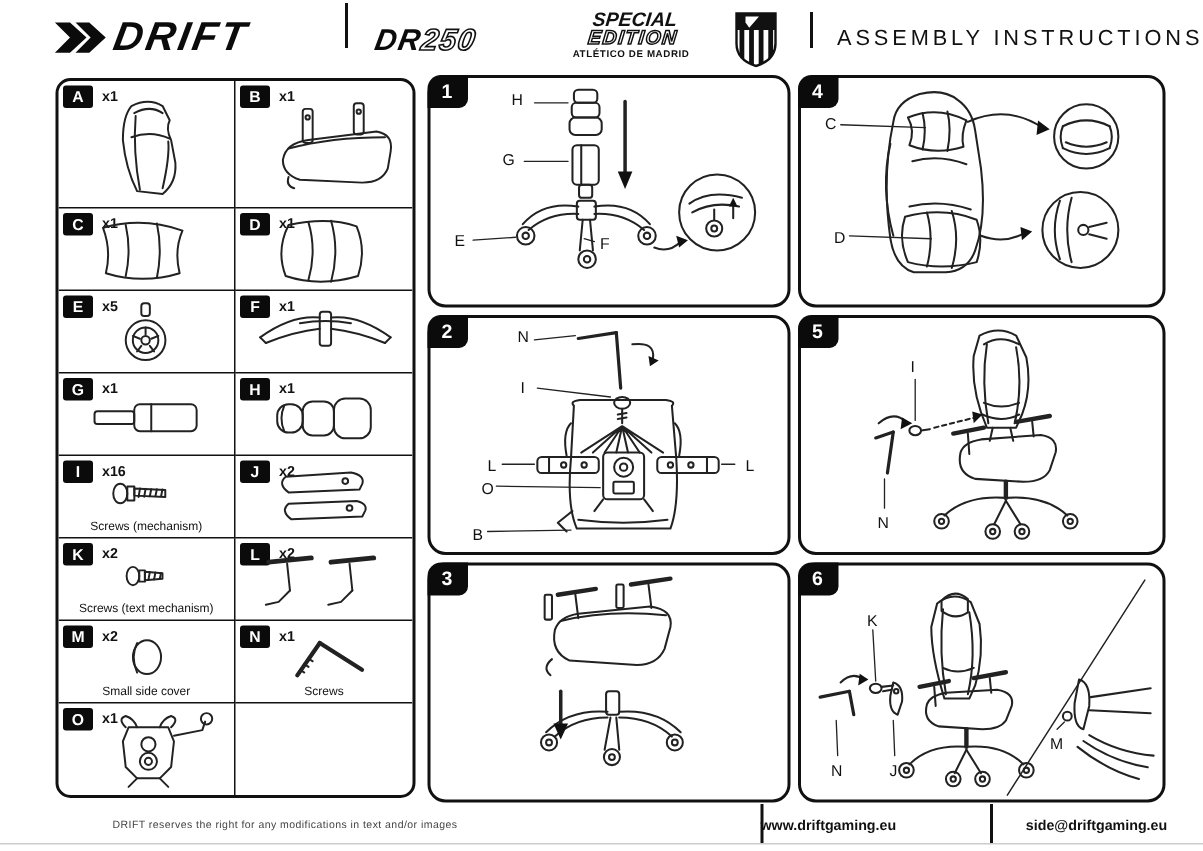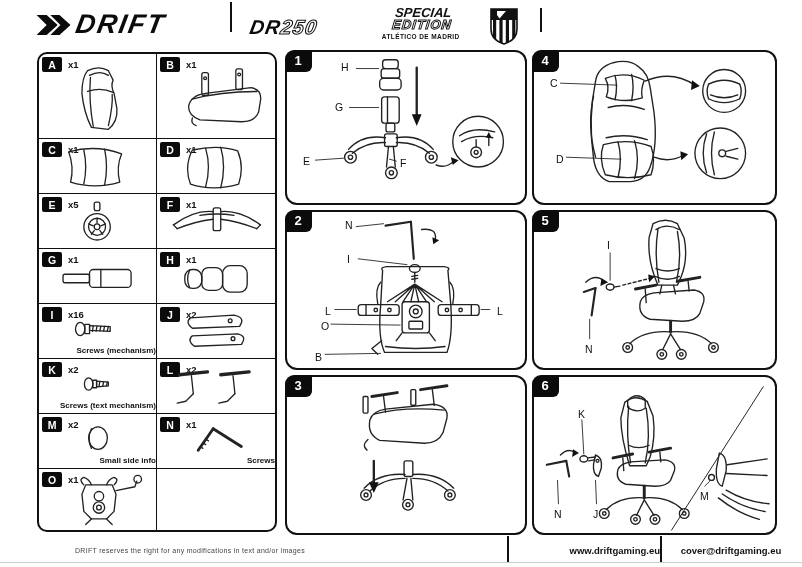--- a/index.html
+++ b/index.html
@@ -23,34 +23,34 @@
   
   .parts-grid{position:absolute;left:37px;top:52px;width:240px;height:480px;border:2.5px solid #111;
               border-radius:10px;box-sizing:border-box;display:grid;grid-template-columns:1fr 1fr;
               grid-template-rows:85px 55px 55px 55px 55px 55px 55px 1fr;overflow:hidden;background:#fff;}
   .cell{position:relative;border-right:1.5px solid #111;border-bottom:1.5px solid #111;}
   .cell.rc{border-right:none;}
   .cell.br{border-bottom:none;}
   .badge{position:absolute;top:3px;left:3px;width:20px;height:15px;background:#0b0b0b;color:#fff;
          font-size:10.5px;font-weight:800;display:flex;align-items:center;justify-content:center;border-radius:2px;}
   .qty{position:absolute;top:5px;left:29px;font-size:9.5px;font-weight:700;}
-  .caption{position:absolute;bottom:3px;left:0;width:100%;text-align:right;font-size:8px;font-weight:700;}
+  .caption{position:absolute;bottom:3px;left:0;width:100%;text-align:center;font-size:8px;font-weight:400;}
   .part-art{position:absolute;left:50%;transform:translateX(-50%);bottom:1px;}
   .part-art.cap{bottom:14px;}
   
   .step{position:absolute;border:2.5px solid #111;border-radius:12px;box-sizing:border-box;background:#fff;}
   .step-badge{position:absolute;top:-2.5px;left:-2.5px;width:27px;height:22px;background:#0b0b0b;color:#fff;
               font-size:13px;font-weight:800;display:flex;align-items:center;justify-content:center;
               border-radius:9px 0 6px 0;}
   .step-art{position:absolute;left:0;top:0;width:100%;height:100%;}
   .callout{position:absolute;font-size:10.5px;font-weight:500;color:#111;line-height:11px;}
   
   .disclaimer{position:absolute;left:75px;top:547px;font-size:7px;color:#444;letter-spacing:.3px;}
   .f-divider{position:absolute;width:1.5px;background:#111;top:536px;height:26px;}
-  .website{position:absolute;left:507px;width:153px;top:545px;text-align:right;font-size:9.5px;font-weight:700;}
+  .website{position:absolute;left:507px;width:153px;top:545px;text-align:left;font-size:9.5px;font-weight:700;}
   .email{position:absolute;left:660px;width:142px;top:545px;text-align:center;font-size:9.5px;font-weight:700;}
   .bottom-line{position:absolute;left:0;top:562px;width:802px;height:1px;background:#ccc;}
 </style>
 </head>
 <body>
 
 <div id="page">
 
   <div class="drift-logo">
     <svg width="36" height="22" viewBox="0 0 38 24">
@@ -77,20 +77,21 @@
       <rect x="0" y="0" width="30" height="13" fill="#111"></rect>
       <path d="M8 4 L17 4 L10.5 11.5 L8 8 Z" fill="#fff"></path>
       <rect x="4" y="13" width="3.2" height="25" fill="#111"></rect>
       <rect x="10.4" y="13" width="3.2" height="25" fill="#111"></rect>
       <rect x="16.8" y="13" width="3.2" height="25" fill="#111"></rect>
       <rect x="23.2" y="13" width="3.2" height="25" fill="#111"></rect>
     </g>
     <path d="M2 2 H28 V22 Q28 33 15 37 Q2 33 2 22 Z" fill="none" stroke="#111" stroke-width="1.6"></path>
   </svg>
   <div class="hdr-divider" style="left:540px;top:8px;height:24px;"></div>
+  <div class="asm-title">ASSEMBLY INSTRUCTIONS</div>
 
   <div class="parts-grid">
 
     <div class="cell" style="grid-row:1">
       <span class="badge">A</span>
       <span class="qty">x1</span>
       <svg class="part-art stroke" width="104" height="74" viewBox="0 0 110 78">
           <g>
         <path d="M44 8 Q56 2 66 8 L71 18 Q68 24 72 32 L75 48 Q76 62 66 70 L48 68 Q40 52 38 32 Q38 15 44 8 Z"></path>
         <path d="M46 13 Q57 7 66 13"></path>
@@ -248,21 +249,21 @@
 
     <div class="cell" style="grid-row:7">
       <span class="badge">M</span>
       <span class="qty">x2</span>
       <svg class="part-art cap stroke" width="104" height="30" viewBox="0 0 110 32">
           <g>
         <ellipse cx="55" cy="15" rx="10" ry="12"></ellipse>
             <path d="M48 5 Q43 15 48 26"></path>
           </g>
       </svg>
-      <span class="caption">Small side info</span>
+      <span class="caption">Small side cover</span>
     </div>
     <div class="cell rc" style="grid-row:7">
       <span class="badge">N</span>
       <span class="qty">x1</span>
       <svg class="part-art cap stroke" width="104" height="30" viewBox="0 0 110 32">
           <g>
         <path d="M52 5 L82 24" stroke-width="3"></path>
             <path d="M52 5 L36 28" stroke-width="3"></path>
         <path d="M38 24 L41 26 M41 20 L44 22 M44 16 L47 18"></path>
           </g>
@@ -559,16 +560,16 @@
     <span class="callout" style="left:44px;top:32px;">K</span>
     <span class="callout" style="left:20px;top:132px;">N</span>
     <span class="callout" style="left:59px;top:132px;">J</span>
     <span class="callout" style="left:166px;top:114px;">M</span>
   </div>
 
   <div class="disclaimer">DRIFT reserves the right for any modifications in text and/or images</div>
   <div class="f-divider" style="left:507px;"></div>
   <div class="website">www.driftgaming.eu</div>
   <div class="f-divider" style="left:660px;"></div>
-  <div class="email">cover@driftgaming.eu</div>
+  <div class="email">side@driftgaming.eu</div>
   <div class="bottom-line"></div>
 
 </div>
 
 </body></html>

